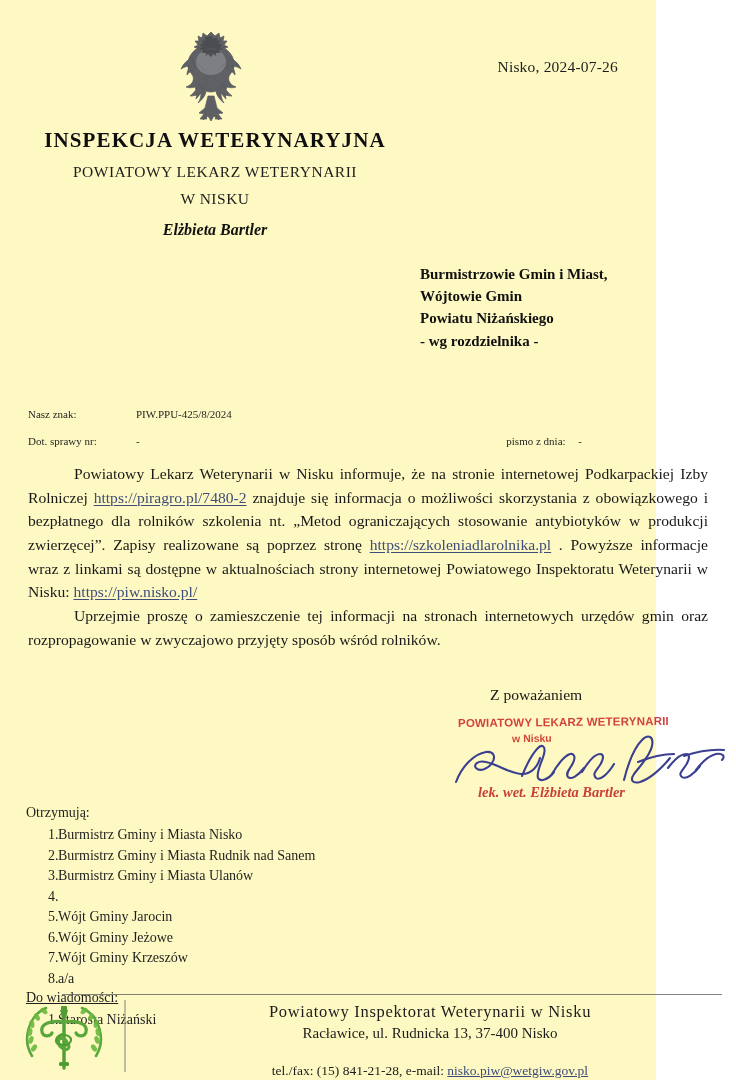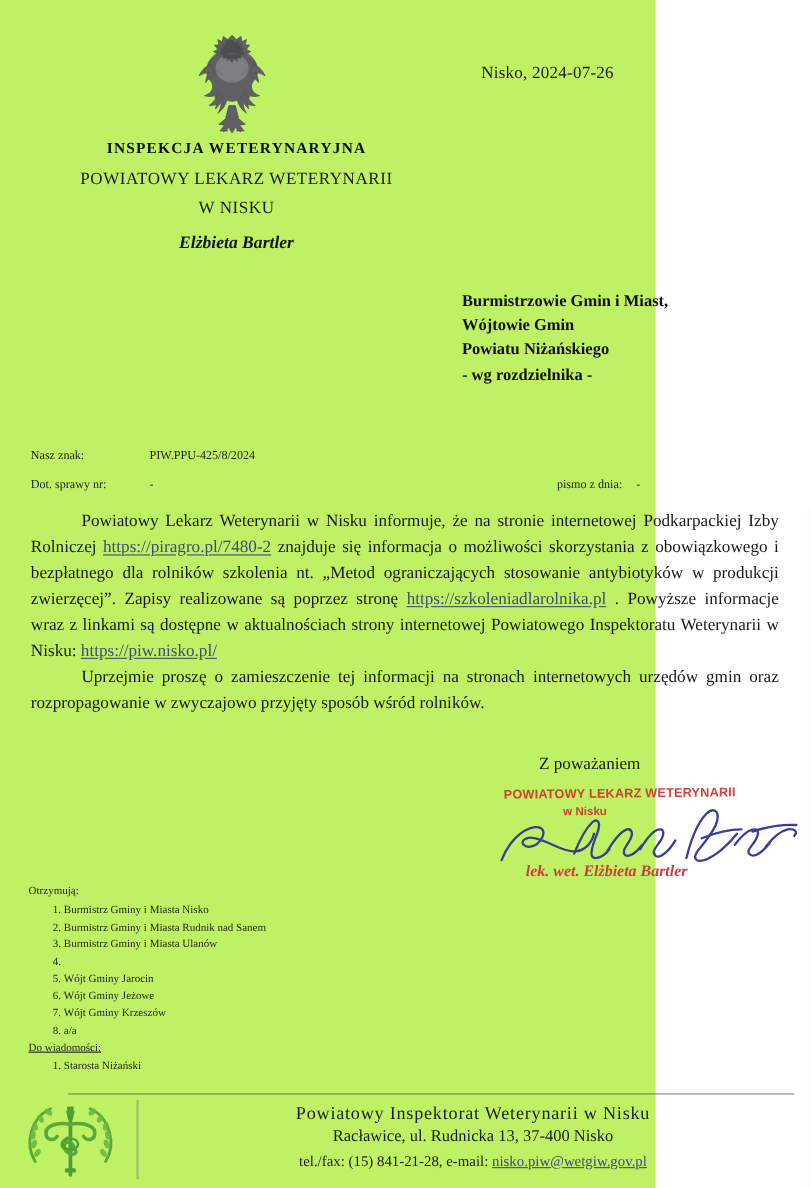--- a/index.html
+++ b/index.html
@@ -10,23 +10,23 @@
   body {
     width: 736px;
     height: 1080px;
     position: relative;
     font-family: "Liberation Serif", serif;
     color: #1a1a1a;
     overflow: hidden;
   }
   .page {
     position: relative;
-    width: 596px;
+    width: 656px;
     height: 1080px;
-    background: #bef264;
+    background: #fef9c3;
   }
 
   
   .emblem-wrap {
     position: absolute;
     left: 168px;
     top: 22px;
     width: 86px;
     height: 106px;
   }
@@ -44,21 +44,21 @@
 
   
   .title-block {
     position: absolute;
     left: 0;
     top: 128px;
     width: 430px;
     text-align: center;
   }
   .org-title {
-    font-size: 14px;
+    font-size: 21px;
     font-weight: bold;
     letter-spacing: 1.1px;
     color: #0f0f0f;
     margin: 0 0 10px 0;
   }
   .org-sub1 {
     font-size: 15.5px;
     letter-spacing: 0.5px;
     margin: 0 0 9px 0;
     color: #1c1c1c;
@@ -184,21 +184,21 @@
     font-weight: bold;
     color: #c8403c;
     white-space: nowrap;
   }
 
   
   .dist {
     position: absolute;
     left: 26px;
     top: 806px;
-    font-size: 10px;
+    font-size: 14px;
     color: #1f1f1f;
     line-height: 1.0;
   }
   .dist-head { margin: 0 0 6px 0; }
   .dist-list {
     list-style: none;
     margin: 0 0 2px 0;
     padding: 0 0 0 0;
   }
   .dist-list li {
@@ -249,21 +249,21 @@
     text-align: center;
     color: #1c1c1c;
   }
   .f-line1 {
     font-size: 16.5px;
     letter-spacing: 0.7px;
     margin-bottom: 3px;
   }
   .f-line2 {
     font-size: 15px;
-    margin-bottom: 6px;
+    margin-bottom: 21px;
   }
   .f-line3 { font-size: 13.5px; }
   .f-mail {
     color: #3d4c7a;
     text-decoration: underline;
   }
 </style>
 </head>
 <body>
 

